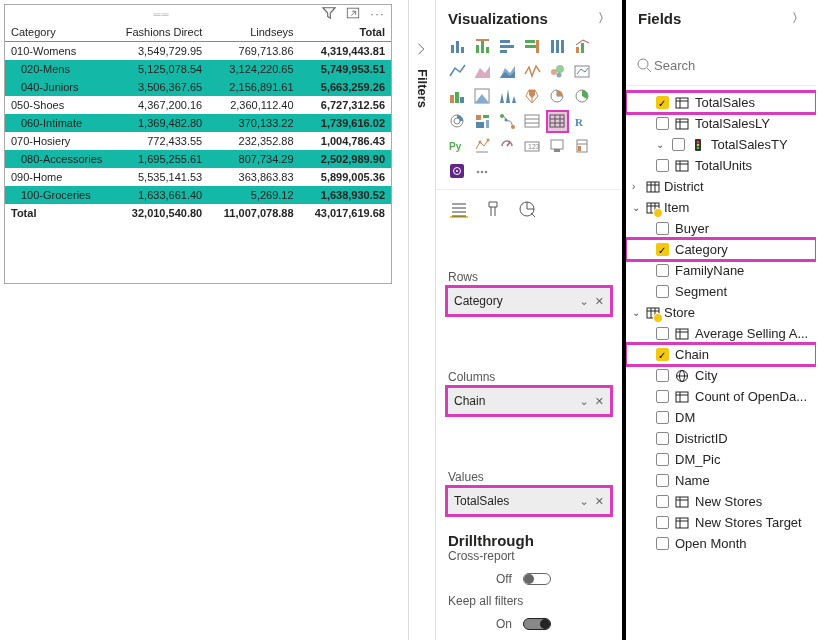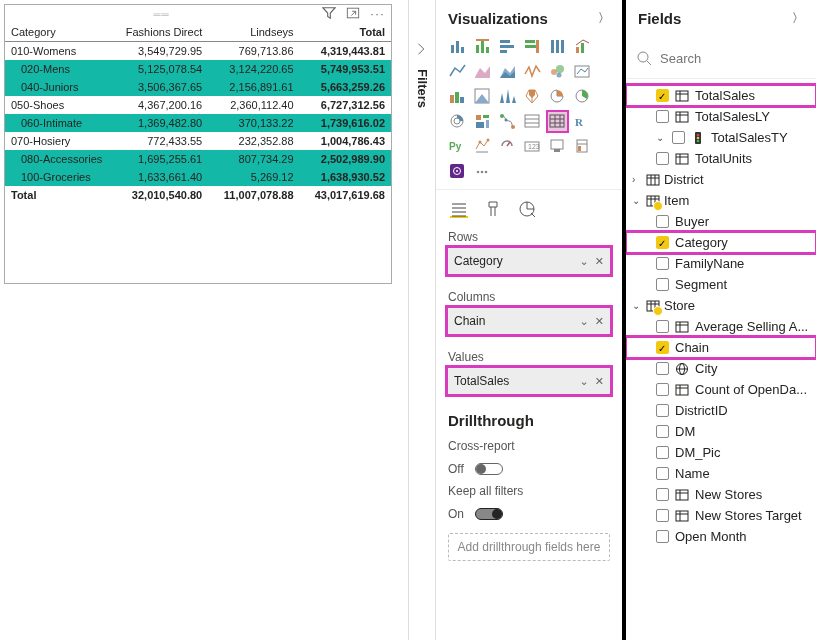--- a/index.html
+++ b/index.html
@@ -122,63 +122,62 @@
     display: flex;
     gap: 16px;
     padding: 10px 14px 6px 14px;
     border-top: 1px solid #eee;
     margin-top: 6px;
   }
   .ft-icon { width: 18px; height: 18px; cursor: pointer; color: #666; }
   .ft-icon.active { border-bottom: 2px solid #f2c811; padding-bottom:3px;}
 
   .well-section { padding: 6px 12px 10px 12px; }
-  .well-label { font-size: 12px; color: #555; margin-bottom: 4px; }
+  .well-label { font-size: 12px; color: #555; margin-bottom: 4px; margin-top: 40px; }
   .well-box {
     background: #ededed;
     height: 26px;
     display: flex;
     align-items: center;
     justify-content: space-between;
     padding: 0 6px;
     font-size: 12px;
     color: #252423;
   }
   .well-box.highlighted { outline: 3px solid #d83bbb; }
   .well-box .actions { color: #666; font-size: 11px; display:flex; gap:6px;}
   .drill-section { padding: 8px 12px 0 12px; }
-  .drill-title { font-size: 15px; font-weight: 600; margin-bottom: 10px; }
+  .drill-title { font-size: 15px; font-weight: 600; }
   .drill-row { font-size: 12px; color:#555; margin-bottom:8px;}
   .toggle {
     display:inline-block; width:28px; height:12px;
     border:1px solid #666; border-radius:7px; position:relative;
     vertical-align: middle; margin-left:8px;
   }
   .toggle .knob {
     position:absolute; width:10px; height:10px; border-radius:50%;
     background:#666; top:0;
   }
   .toggle.off .knob { left:0; }
   .toggle.on .knob { right:0; background:#252423;}
   .toggle.on { background:#888; border-color:#252423;}
-  .toggle-text { font-size:12px; vertical-align:middle;}
+  .toggle-text { font-size:12px; vertical-align:middle;margin-left:48px;}
   .drill-dropzone {
     margin-top:12px;
     border:1px dashed #bbb;
     color:#888; font-size:12px;
     text-align:center;
     padding:6px;
     border-radius:2px;
   }
 
   .search-box {
-    margin: 9px 10px 6px 10px;
+    margin: 16px 10px 6px 10px;
     display:flex; align-items:center;
     height: 28px;
-    gap:6px;
     color: #888;
   }
   .search-box svg { flex:0 0 auto;}
   .search-input {
     border:none; outline:none; font-size:13px; color:#888; flex:1; background:transparent;
   }
 
   .field-item {
     display:flex; align-items:center;
     gap:6px;
@@ -276,20 +275,26 @@
           <td>070-Hosiery</td>
           <td>772,433.55</td>
           <td>232,352.88</td>
           <td class="total-col">1,004,786.43</td>
         </tr>
         <tr class="alt">
           <td>080-Accessories</td>
           <td>1,695,255.61</td>
           <td>807,734.29</td>
           <td class="total-col">2,502,989.90</td>
+        </tr>
+        <tr>
+          <td>090-Home</td>
+          <td>5,535,141.53</td>
+          <td>363,863.83</td>
+          <td class="total-col">5,899,005.36</td>
         </tr>
         <tr class="alt">
           <td>100-Groceries</td>
           <td>1,633,661.40</td>
           <td>5,269.12</td>
           <td class="total-col">1,638,930.52</td>
         </tr>
         <tr class="grand-total">
           <td>Total</td>
           <td>32,010,540.80</td>
@@ -750,25 +755,25 @@
           <svg width="14" height="14" viewBox="0 0 14 14">
             <rect x="1" y="2" width="12" height="10" fill="none" stroke="#252423"></rect>
             <line x1="1" y1="5" x2="13" y2="5" stroke="#252423"></line>
             <line x1="5" y1="2" x2="5" y2="12" stroke="#252423"></line>
           </svg>
         </span>
         <span class="label-txt">Count of OpenDa...</span>
       </div>
       <div class="field-item sub">
         <span class="cb"></span>
+        <span class="label-txt">DM</span>
+      </div>
+      <div class="field-item sub">
+        <span class="cb"></span>
         <span class="label-txt">DistrictID</span>
-      </div>
-      <div class="field-item sub">
-        <span class="cb"></span>
-        <span class="label-txt">DM</span>
       </div>
       <div class="field-item sub">
         <span class="cb"></span>
         <span class="label-txt">DM_Pic</span>
       </div>
       <div class="field-item sub">
         <span class="cb"></span>
         <span class="label-txt">Name</span>
       </div>
       <div class="field-item sub">

